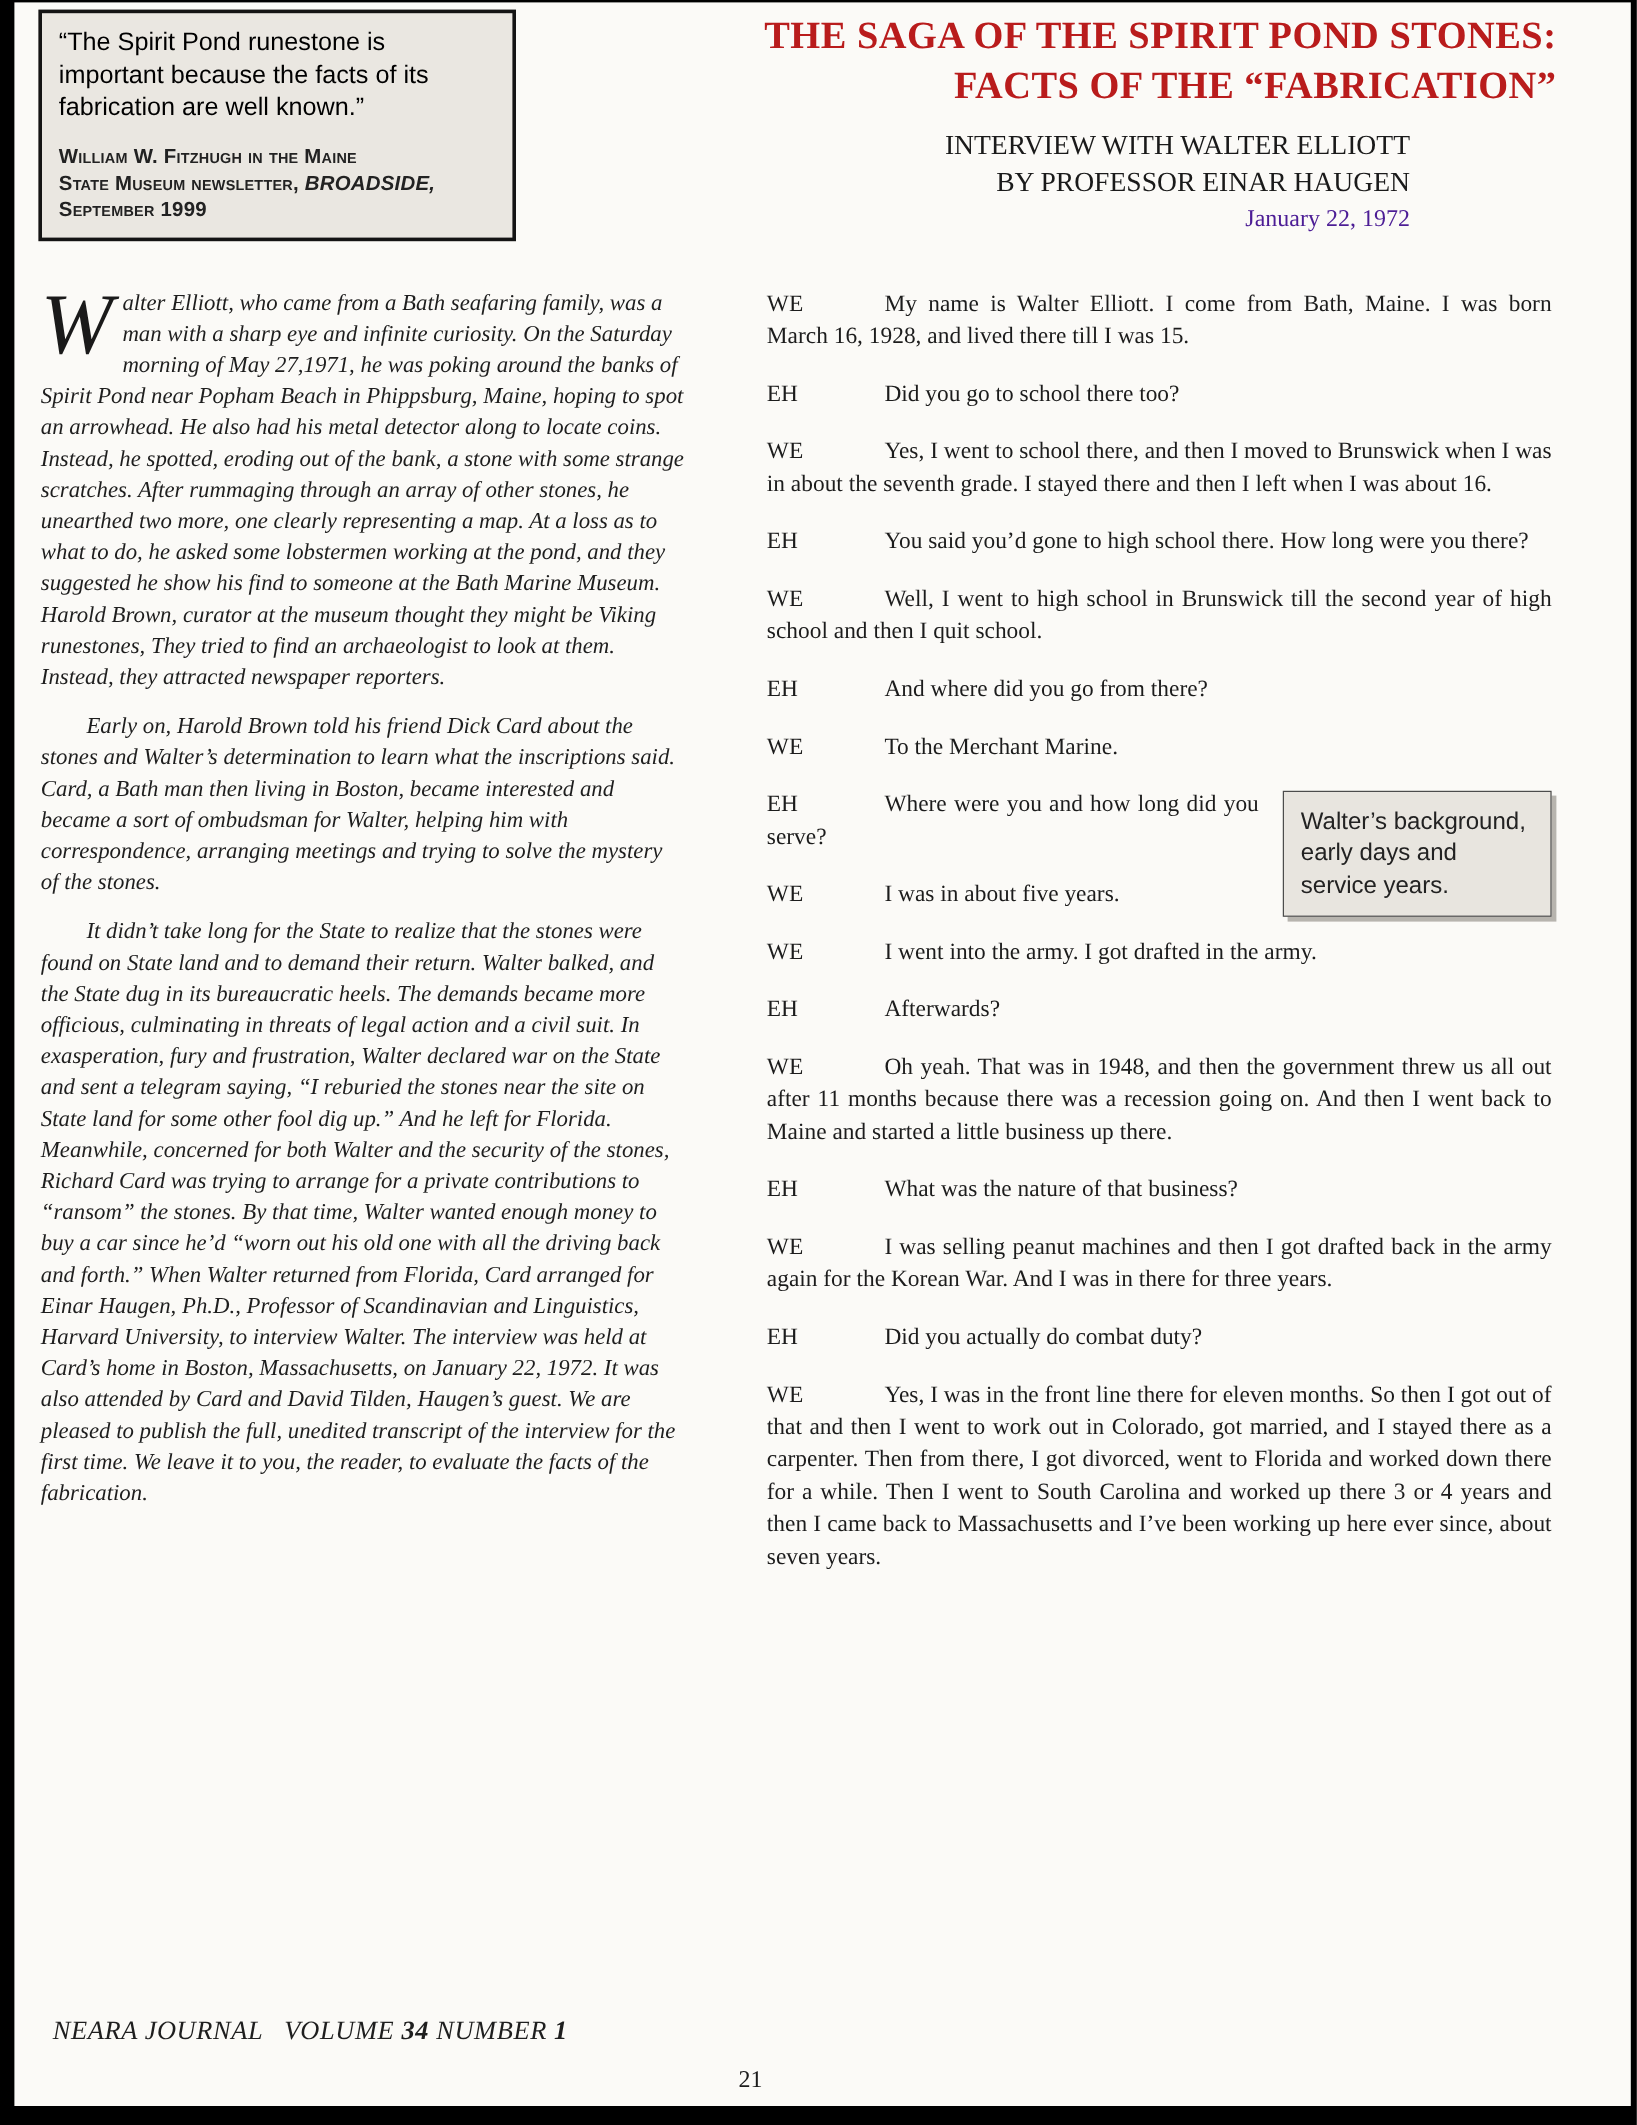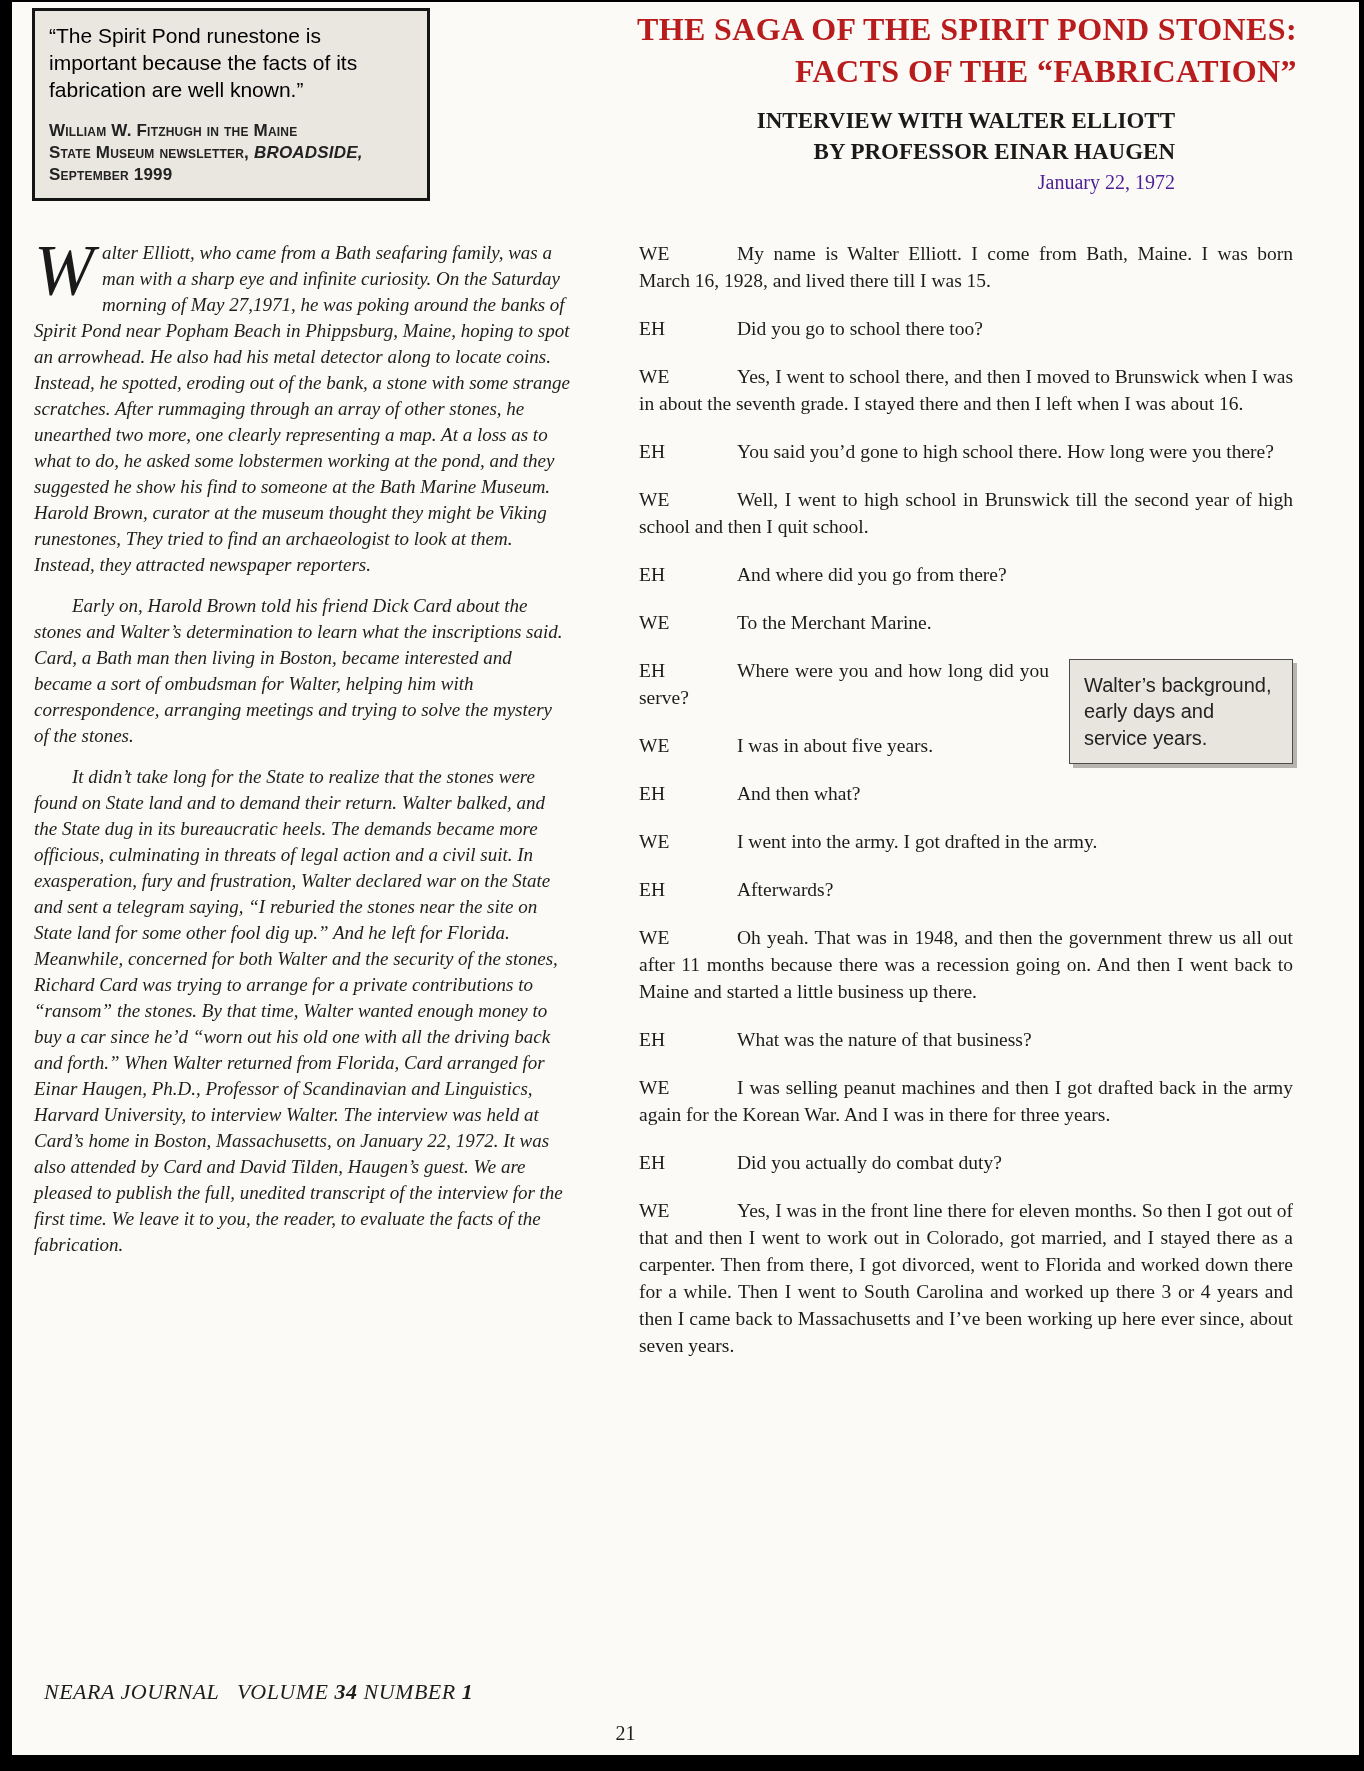--- a/index.html
+++ b/index.html
@@ -30,21 +30,21 @@
     font-weight:bold;font-variant:small-caps;
     font-size:17px;line-height:1.3;margin:0;color:#222;letter-spacing:.2px;
   }
   .attribution .em{font-style:italic;}
 
   .title-block{position:absolute;left:460px;right:62px;top:6px;text-align:right;}
   .title{
     font-size:32px;font-weight:bold;margin:0;line-height:1.32;
     letter-spacing:.4px;color:#b91c1c;
   }
-  .subtitle{font-size:23px;margin-top:14px;line-height:1.32;padding-right:122px;color:#1a1a1a;font-weight:bold;}
+  .subtitle{font-size:23px;margin-top:14px;line-height:1.32;padding-right:122px;color:#1a1a1a;}
   .date{font-size:20px;margin-top:4px;padding-right:122px;color:#4c1d95;}
 
   
   .columns{display:flex;padding:0 66px 0 22px;}
   .col-left{
     flex:0 0 537px;width:537px;
     font-style:italic;font-size:19px;line-height:26px;text-align:left;color:#1e1e1e;
   }
   .intro{margin:0 0 15px 0;}
   .intro.indent{text-indent:38px;}
@@ -133,21 +133,20 @@
       <p class="qa"><span class="speaker">EH</span><span>And where did you go from there?</span></p>
 
       <p class="qa"><span class="speaker">WE</span><span>To the Merchant Marine.</span></p>
 
       <aside class="margin-note">Walter’s background, early days and service years.</aside>
 
       <p class="qa"><span class="speaker">EH</span><span>Where were you and how long did you serve?</span></p>
 
       <p class="qa"><span class="speaker">WE</span><span>I was in about five years.</span></p>
 
-      <p class="qa"><span class="speaker">EH</span><span>And then what?</span></p>
 
       <p class="qa"><span class="speaker">WE</span><span>I went into the army. I got drafted in the army.</span></p>
 
       <p class="qa"><span class="speaker">EH</span><span>Afterwards?</span></p>
 
       <p class="qa"><span class="speaker">WE</span><span>Oh yeah. That was in 1948, and then the government threw us all out after 11 months because there was a recession going on. And then I went back to Maine and started a little business up there.</span></p>
 
       <p class="qa"><span class="speaker">EH</span><span>What was the nature of that business?</span></p>
 
       <p class="qa"><span class="speaker">WE</span><span>I was selling peanut machines and then I got drafted back in the army again for the Korean War. And I was in there for three years.</span></p>

